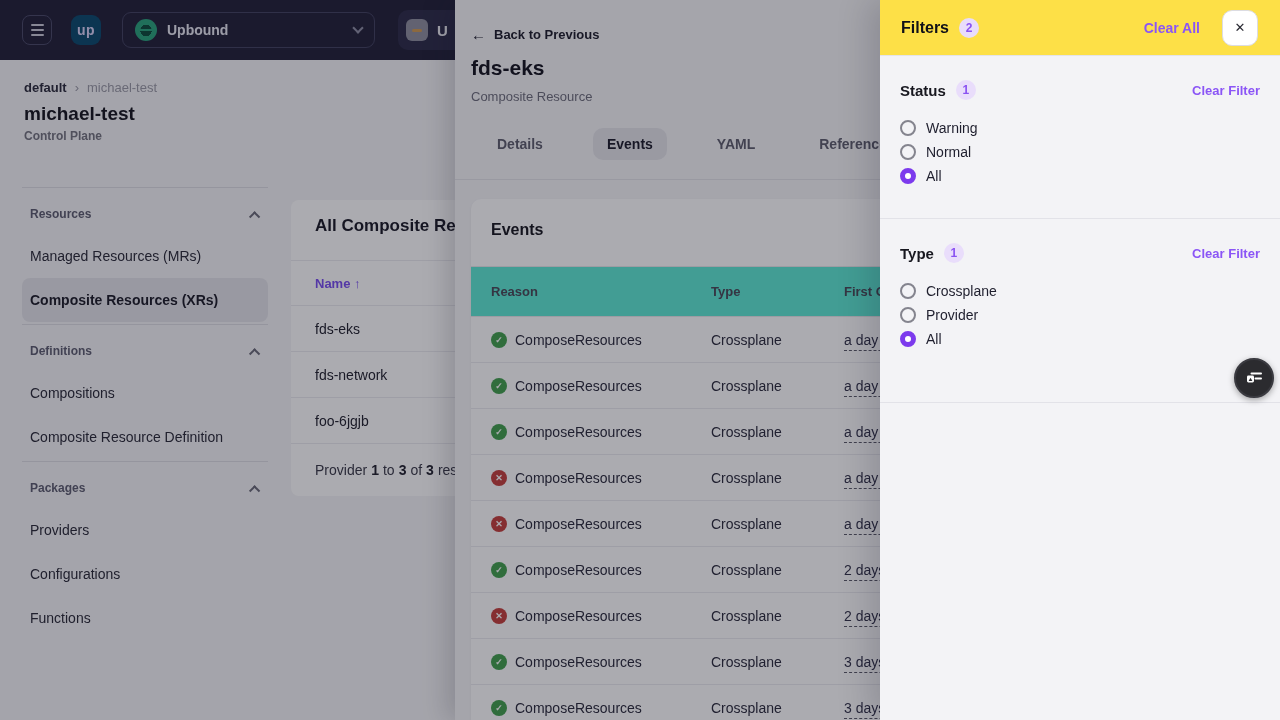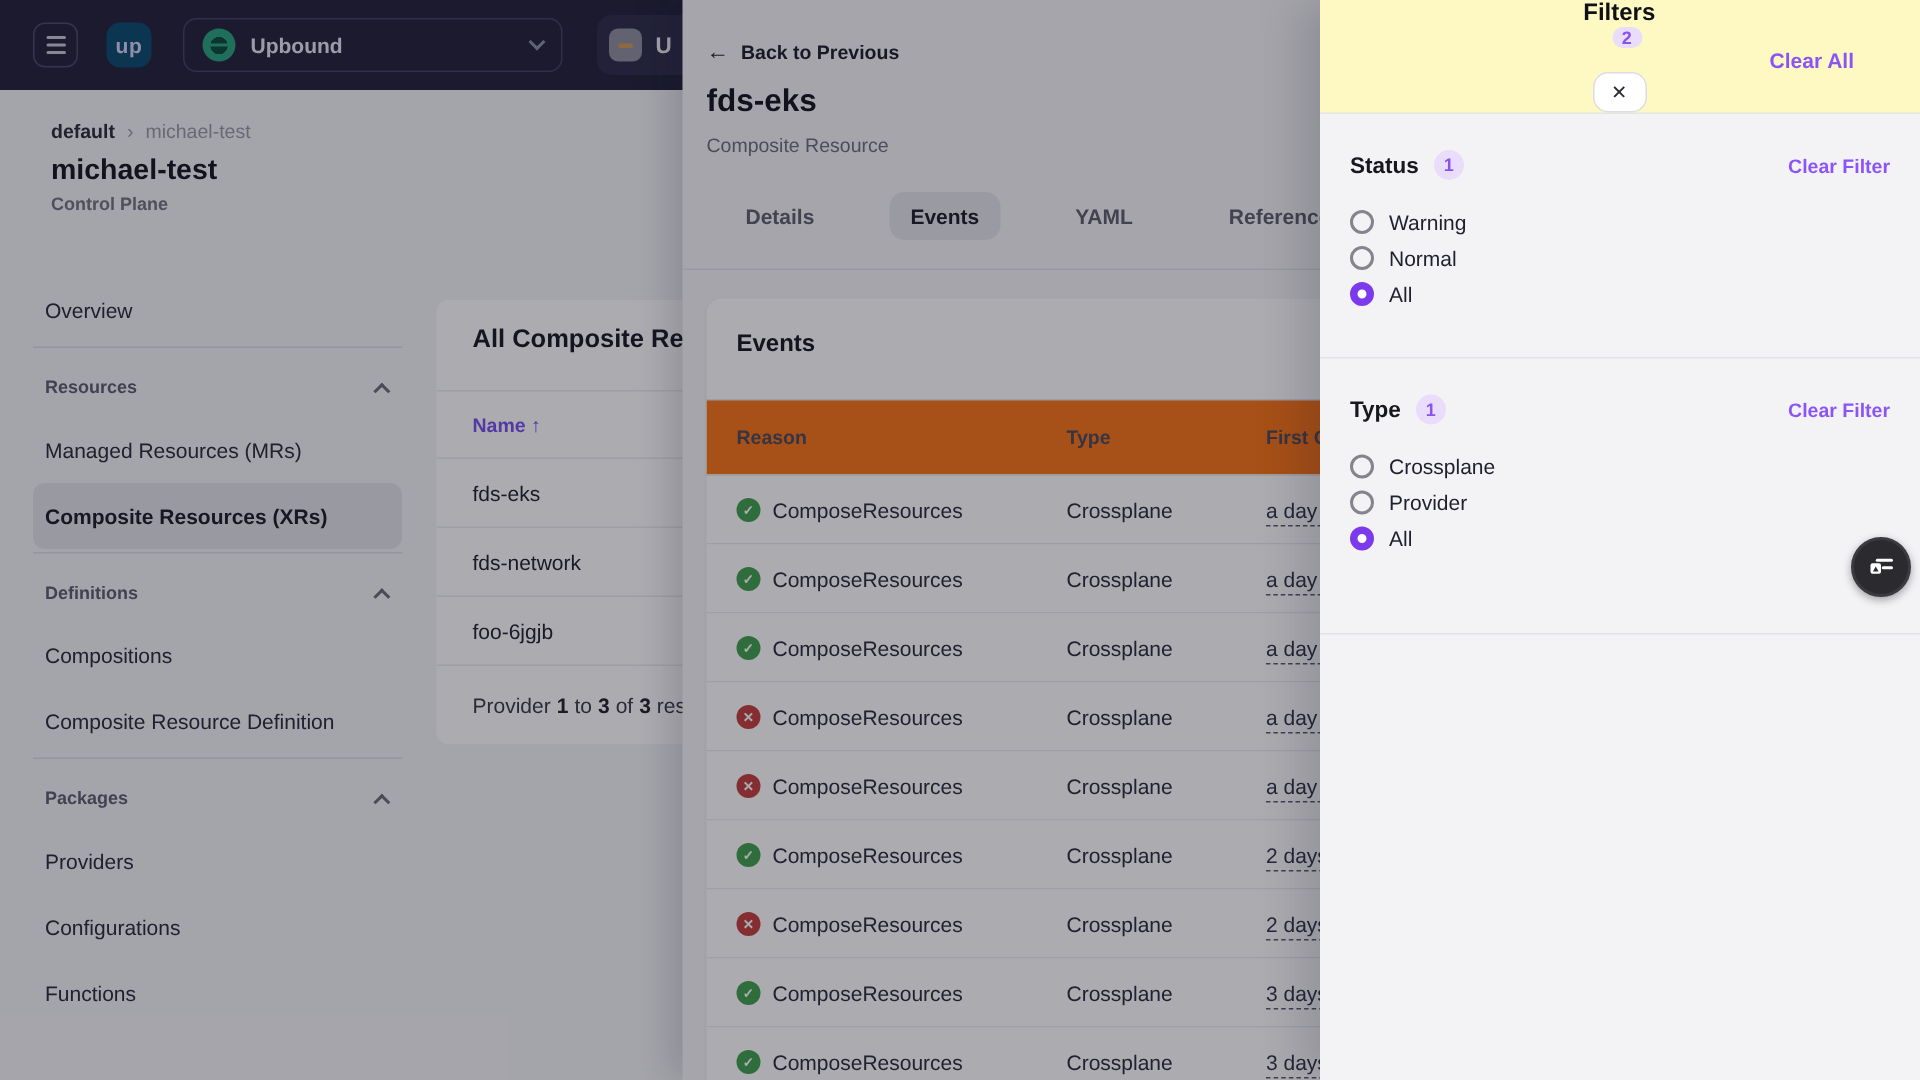--- a/index.html
+++ b/index.html
@@ -26,21 +26,21 @@
   .chev-down { width:8px; height:8px; border-right:2px solid #8f8fa5; border-bottom:2px solid #8f8fa5;
                transform:rotate(45deg); margin-top:-4px; }
   .account-pill { position:absolute; left:398px; top:10px; width:70px; height:40px; background:#2d2c49;
                   border-radius:10px; display:flex; align-items:center; padding:0 8px; cursor:pointer; }
   .account-pill .acct-ic { width:22px; height:22px; border-radius:6px; background:#90909f; position:relative; }
   .account-pill .acct-ic::after { content:""; position:absolute; left:6px; top:10px; width:10px; height:3px;
                   background:#cf9a52; border-radius:2px; }
   .account-pill .acct-txt { color:#f0f0f6; font-size:15px; font-weight:700; margin-left:9px; }
 
   
-  .crumb-block { position:absolute; left:34px; top:80px; z-index:2; }
+  .crumb-block { position:absolute; left:24px; top:80px; z-index:2; }
   .crumbs { display:flex; align-items:center; gap:8px; font-size:13px; }
   .crumb-parent { color:#2c2c3c; font-weight:600; cursor:pointer; }
   .crumb-sep { color:#9a9aa6; font-size:13px; }
   .crumb-current { color:#9a9aa6; }
   .cp-title { margin-top:8px; font-size:19px; font-weight:800; color:#16161f; }
   .cp-sub { margin-top:4px; font-size:12px; color:#73737f;font-weight:bold; }
 
   .sidenav { position:absolute; left:22px; top:185px; width:246px; z-index:2; }
   .nav-item { height:44px; display:flex; align-items:center; padding:0 8px; font-size:14px; color:#2a2a38;
               border-radius:8px; cursor:pointer; }
@@ -74,40 +74,40 @@
   .dp-sub { position:absolute; left:16px; top:89px; font-size:13px; color:#6e6e7c; }
   .tabs-row { position:absolute; left:28px; top:128px; display:flex; align-items:center; gap:36px; }
   .tab { font-size:14px; font-weight:700; color:#5f5f6e; padding:8px 14px; border-radius:10px; cursor:pointer; }
   .tab[data-active="true"] { background:#e5e5ea; color:#1d1d2b; }
   .panel-divider { position:absolute; left:0; top:179px; width:100%; height:1px; background:#e4e4e9; }
 
   .events-card { position:absolute; left:16px; top:199px; width:620px; height:560px; background:#ffffff;
                  border-radius:10px; box-shadow:0 1px 3px rgba(20,20,40,.06); overflow:hidden; }
   .ev-title { padding:22px 20px 0; font-size:16px; font-weight:800; color:#17171f; height:67px; }
   .ev-grid { display:grid; grid-template-columns:220px 133px 1fr; align-items:center; padding-left:20px; }
-  .ev-head { height:51px; border-top:1px solid #e8e8ec; border-bottom:1px solid #e8e8ec; background:#f97316; }
+  .ev-head { height:51px; border-top:1px solid #e8e8ec; border-bottom:1px solid #e8e8ec; background:#5eead4; }
   .ev-head span { font-size:13px; font-weight:700; color:#4a4a58; white-space:nowrap; }
   .ev-row { height:46px; border-bottom:1px solid #ececf0; background:#fff; }
   .ev-reason { display:flex; align-items:center; gap:8px; font-size:14px; color:#2b2b3c; }
   .st-icon { width:16px; height:16px; border-radius:50%; color:#fff; font-size:9px; font-weight:700;
              display:flex; align-items:center; justify-content:center; flex:0 0 16px; }
   .st-icon[data-status="ok"] { background:#42a04e; }
   .st-icon[data-status="err"] { background:#c5403c; }
   .ev-type { font-size:14px; color:#2b2b3c; }
   .ev-date { font-size:14px; color:#33334a; white-space:nowrap; }
   .ev-date b { font-weight:400; border-bottom:1.5px dashed #5c5c6b; padding-bottom:2px; cursor:pointer; }
 
   
   .dim-overlay { position:absolute; left:0; top:0; width:1280px; height:720px; background:rgba(15,15,28,.35); z-index:40; }
 
   
   .drawer { position:absolute; left:880px; top:0; width:400px; height:720px; background:#f3f3f6; z-index:50;
             box-shadow:-12px 0 30px rgba(10,10,25,.15); }
-  .drawer-head { height:76px; background:#fef9c3; border-bottom:1px solid #e4e4e9; display:flex; align-items:center;
-                 padding:0 22px 0 21px;flex-direction:column; }
+  .drawer-head { height:56px; background:#fde047; border-bottom:1px solid #e4e4e9; display:flex; align-items:center;
+                 padding:0 22px 0 21px; }
   .drawer-head .f-title { font-size:16px; font-weight:800; color:#101018; }
   .count-badge { min-width:20px; height:20px; border-radius:10px; background:#e9ddfb; color:#8a52f2; font-size:12px;
                  font-weight:700; display:flex; align-items:center; justify-content:center; padding:0 6px; margin-left:10px; }
   .clear-all { margin-left:auto; margin-right:22px; font-size:14px; font-weight:700; color:#8b55f6; cursor:pointer; }
   .close-btn { width:36px; height:36px; border-radius:10px; border:1px solid #dcdce2; background:#fff; color:#2a2a33;
                font-size:13px; display:flex; align-items:center; justify-content:center; cursor:pointer; }
 
   .filter-group { padding:22px 20px 0; }
   .filter-group.status { height:162px; }
   .filter-group.type { height:183px; }
@@ -155,21 +155,20 @@
     <div class="crumbs">
       <span class="crumb-parent">default</span>
       <span class="crumb-sep">›</span>
       <span class="crumb-current">michael-test</span>
     </div>
     <div class="cp-title">michael-test</div>
     <div class="cp-sub">Control Plane</div>
   </div>
 
   <nav class="sidenav">
-    <div class="nav-item">Overview</div>
     <div class="nav-divider"></div>
 
     <div class="nav-header">
       <span>Resources</span>
       <span class="chev-up"></span>
     </div>
     <div class="nav-item">Managed Resources (MRs)</div>
     <div class="nav-item active">Composite Resources (XRs)</div>
     <div class="nav-divider"></div>
 

